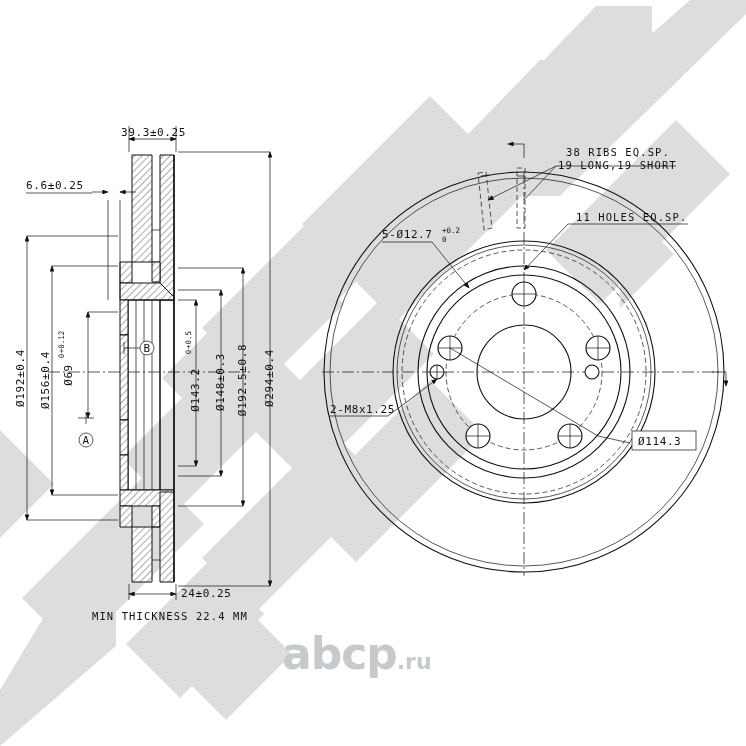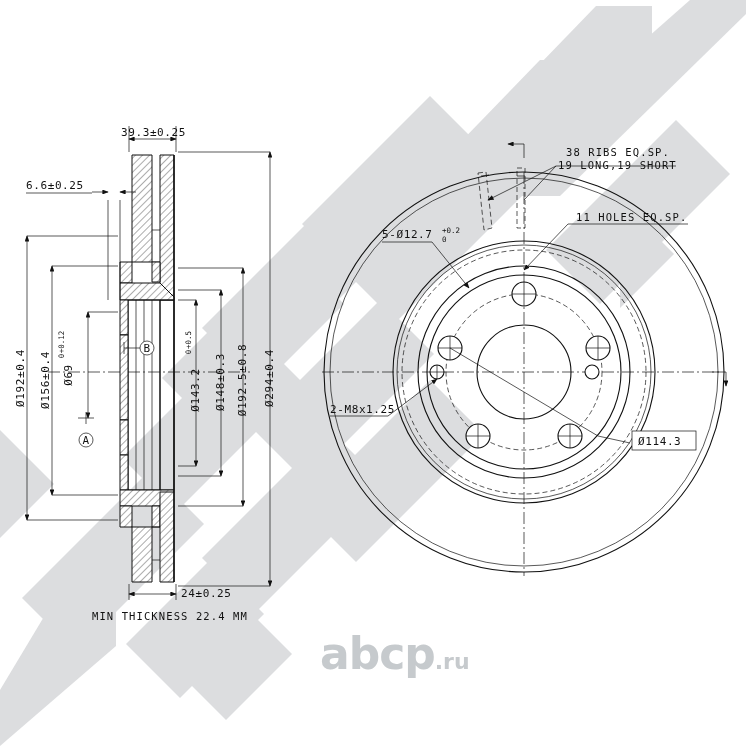--- a/index.html
+++ b/index.html
@@ -39,21 +39,20 @@
   .abcp{
     position:absolute;
     left:282px;top:632px;
     font-family:"DejaVu Sans", sans-serif;
     font-size:44px;
     font-weight:bold;
     color:#c6cacd;
     letter-spacing:-1px;
     line-height:1;
     user-select:none;
-    margin-left:38px;
   }
   .abcp .ru{font-size:22px;letter-spacing:0px;}
 </style>
 </head>
 <body>
 
 <div id="root">
 
   <svg class="layer" viewBox="0 0 746 746">
     <g class="wm">

